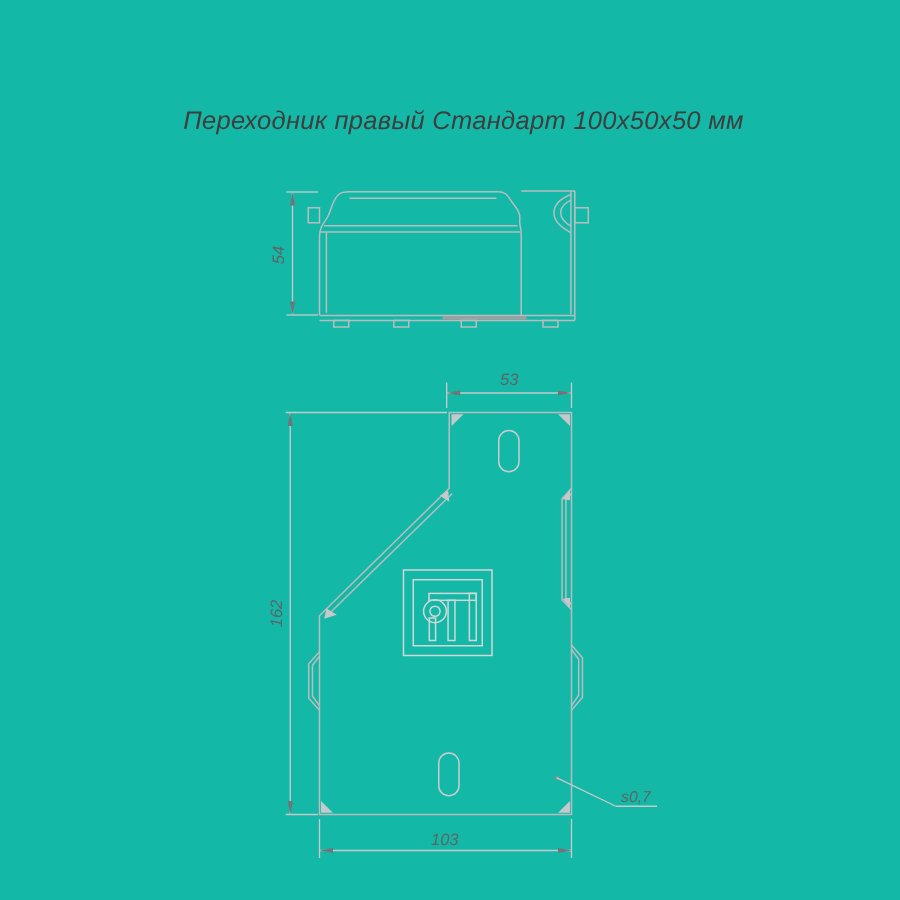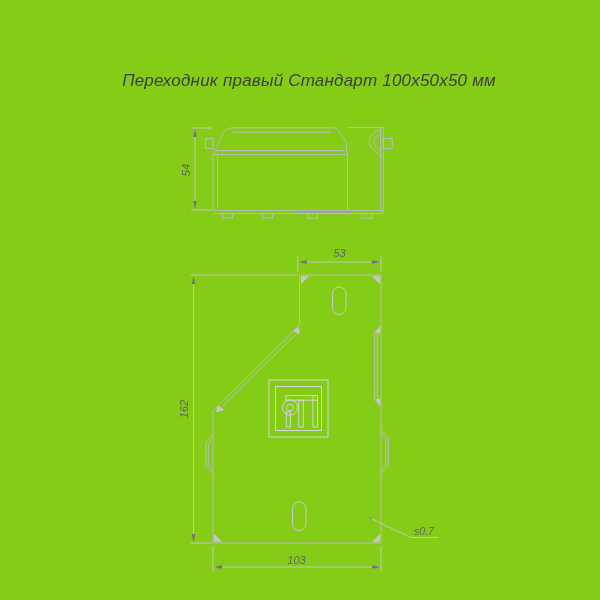--- a/index.html
+++ b/index.html
@@ -1,19 +1,19 @@
 <!DOCTYPE html>
 <html><head>
 <meta charset="utf-8">
 <style>
   html,body{margin:0;padding:0;background:#ffffff;}
   .canvas{
     position:relative;
     width:600px;height:600px;
-    background:#84cc16;
+    background:#14b8a6;
     font-family:"Liberation Sans", sans-serif;
     overflow:hidden;
   }
   .drawing-title{
     position:absolute;
     top:71px;left:0;right:0;
     padding-left:18px;
     text-align:center;
     font-style:italic;
     font-size:17px;

